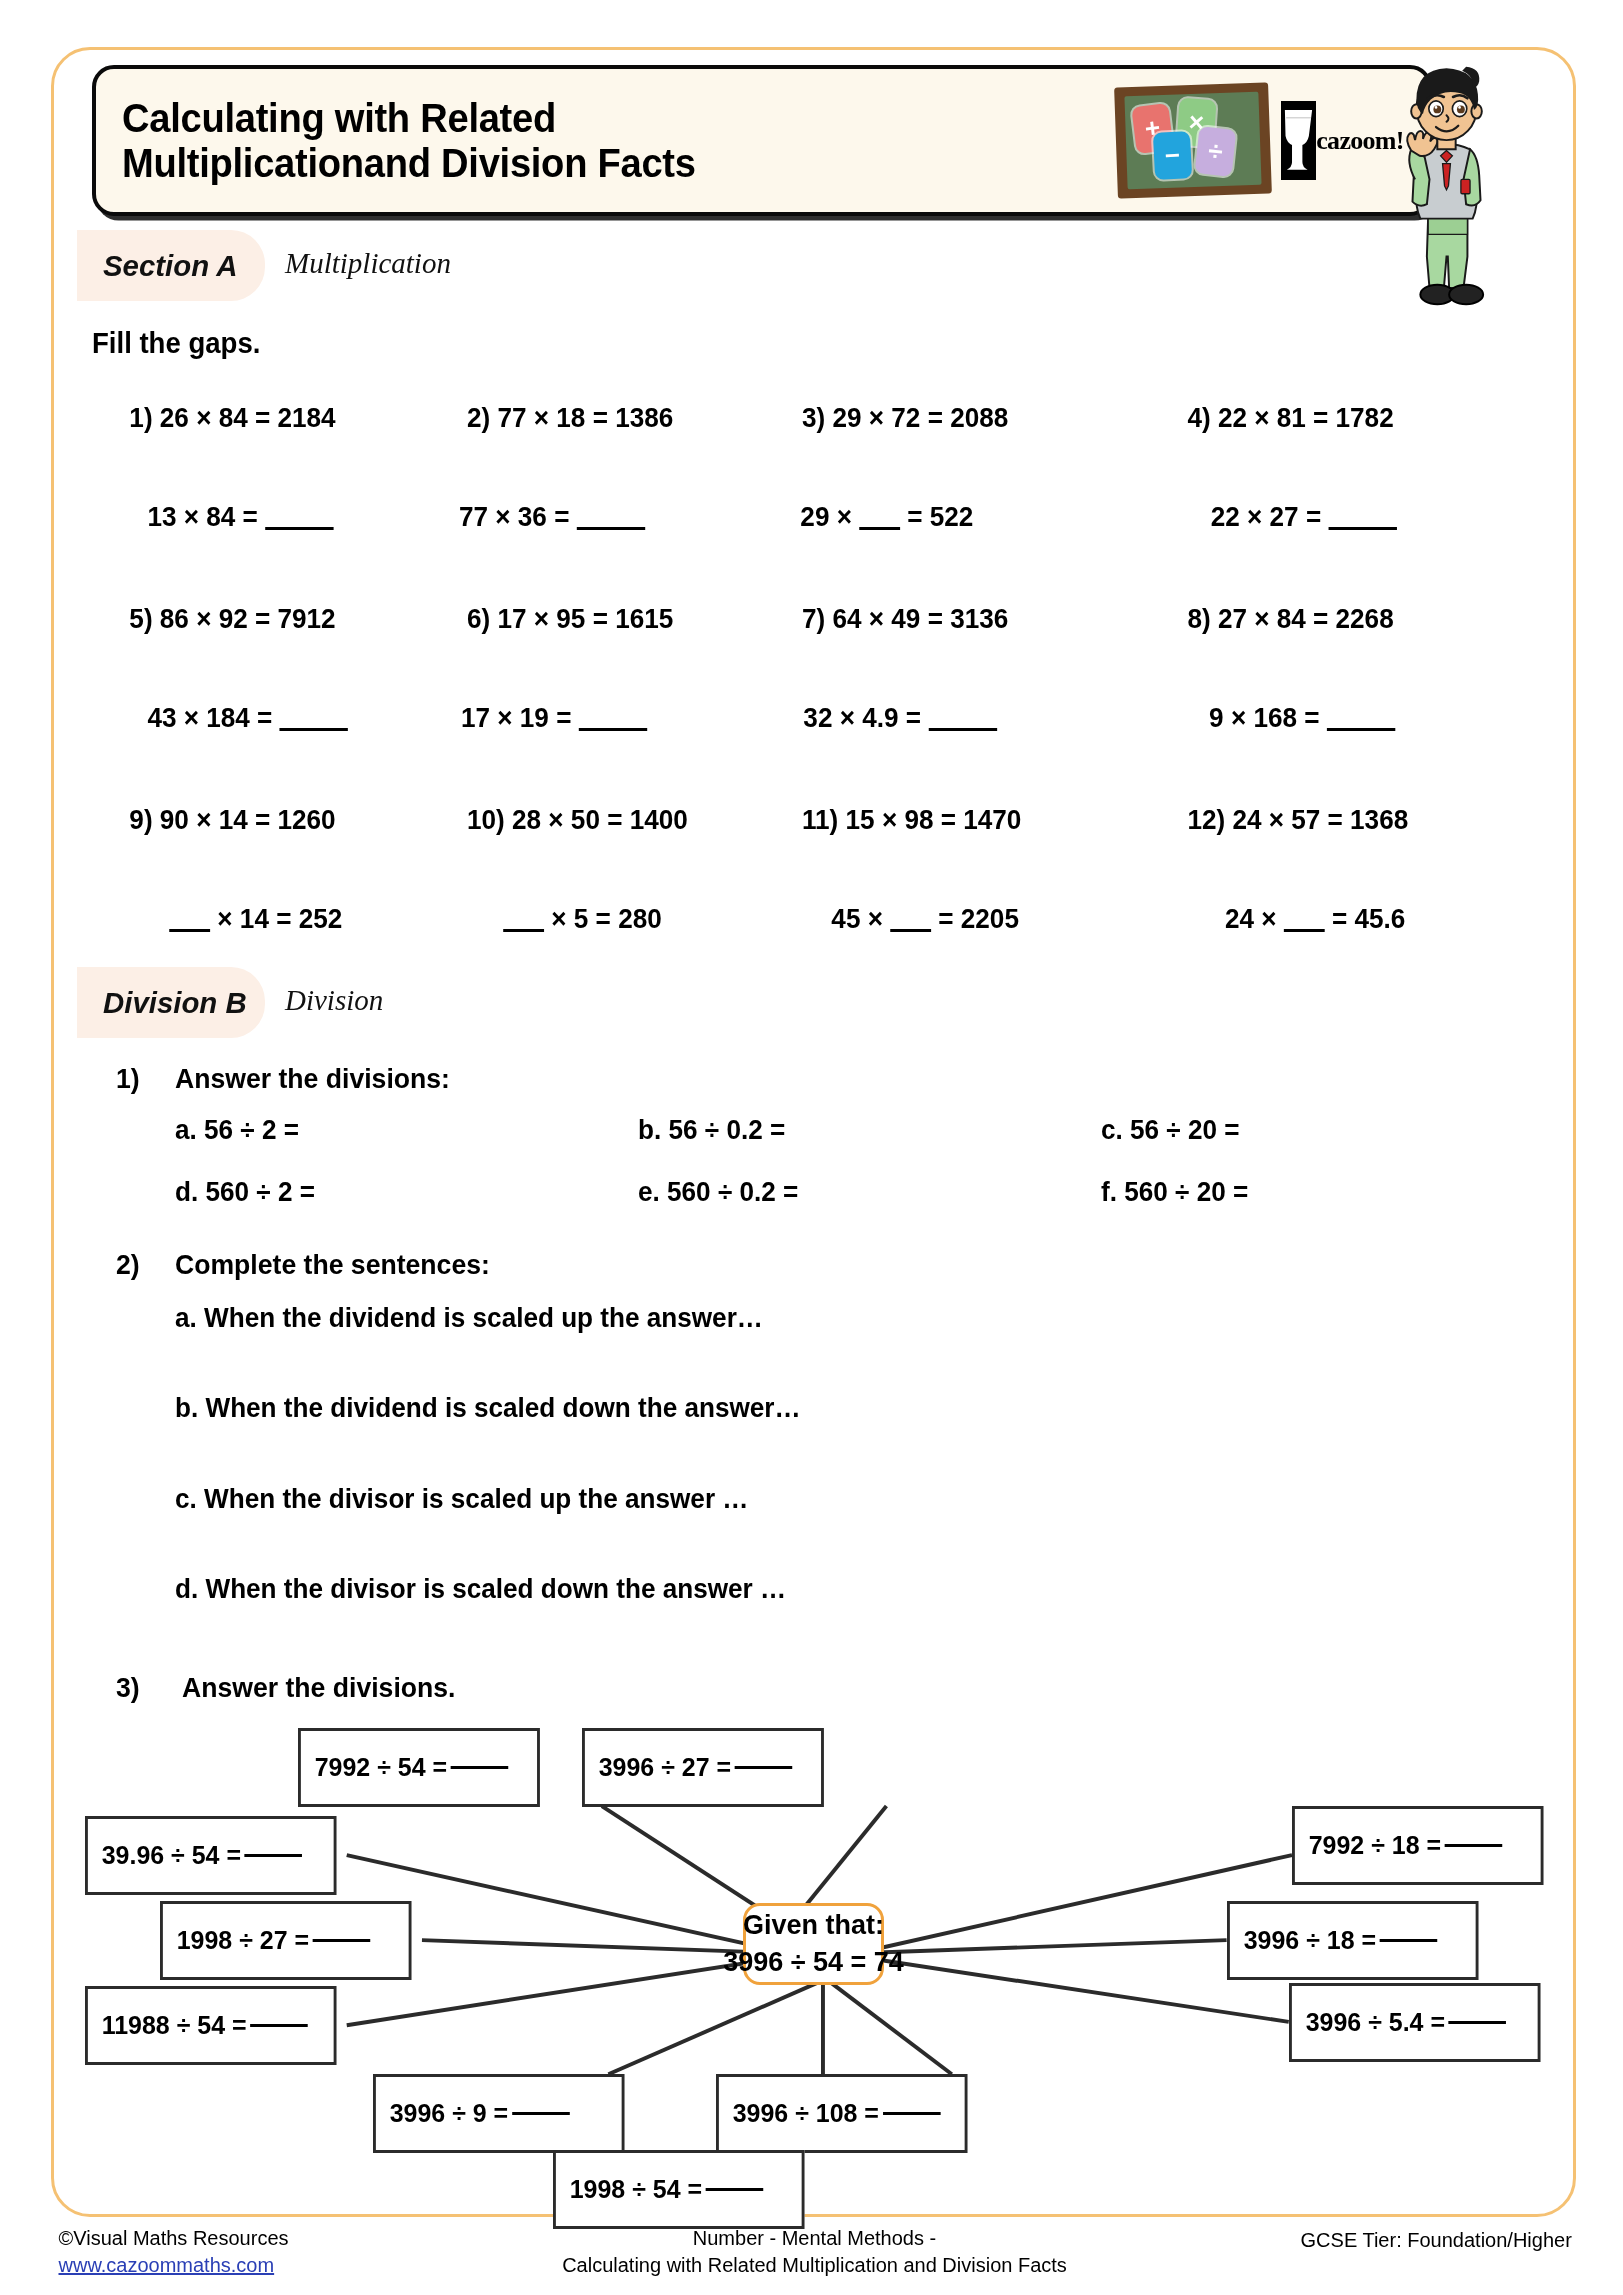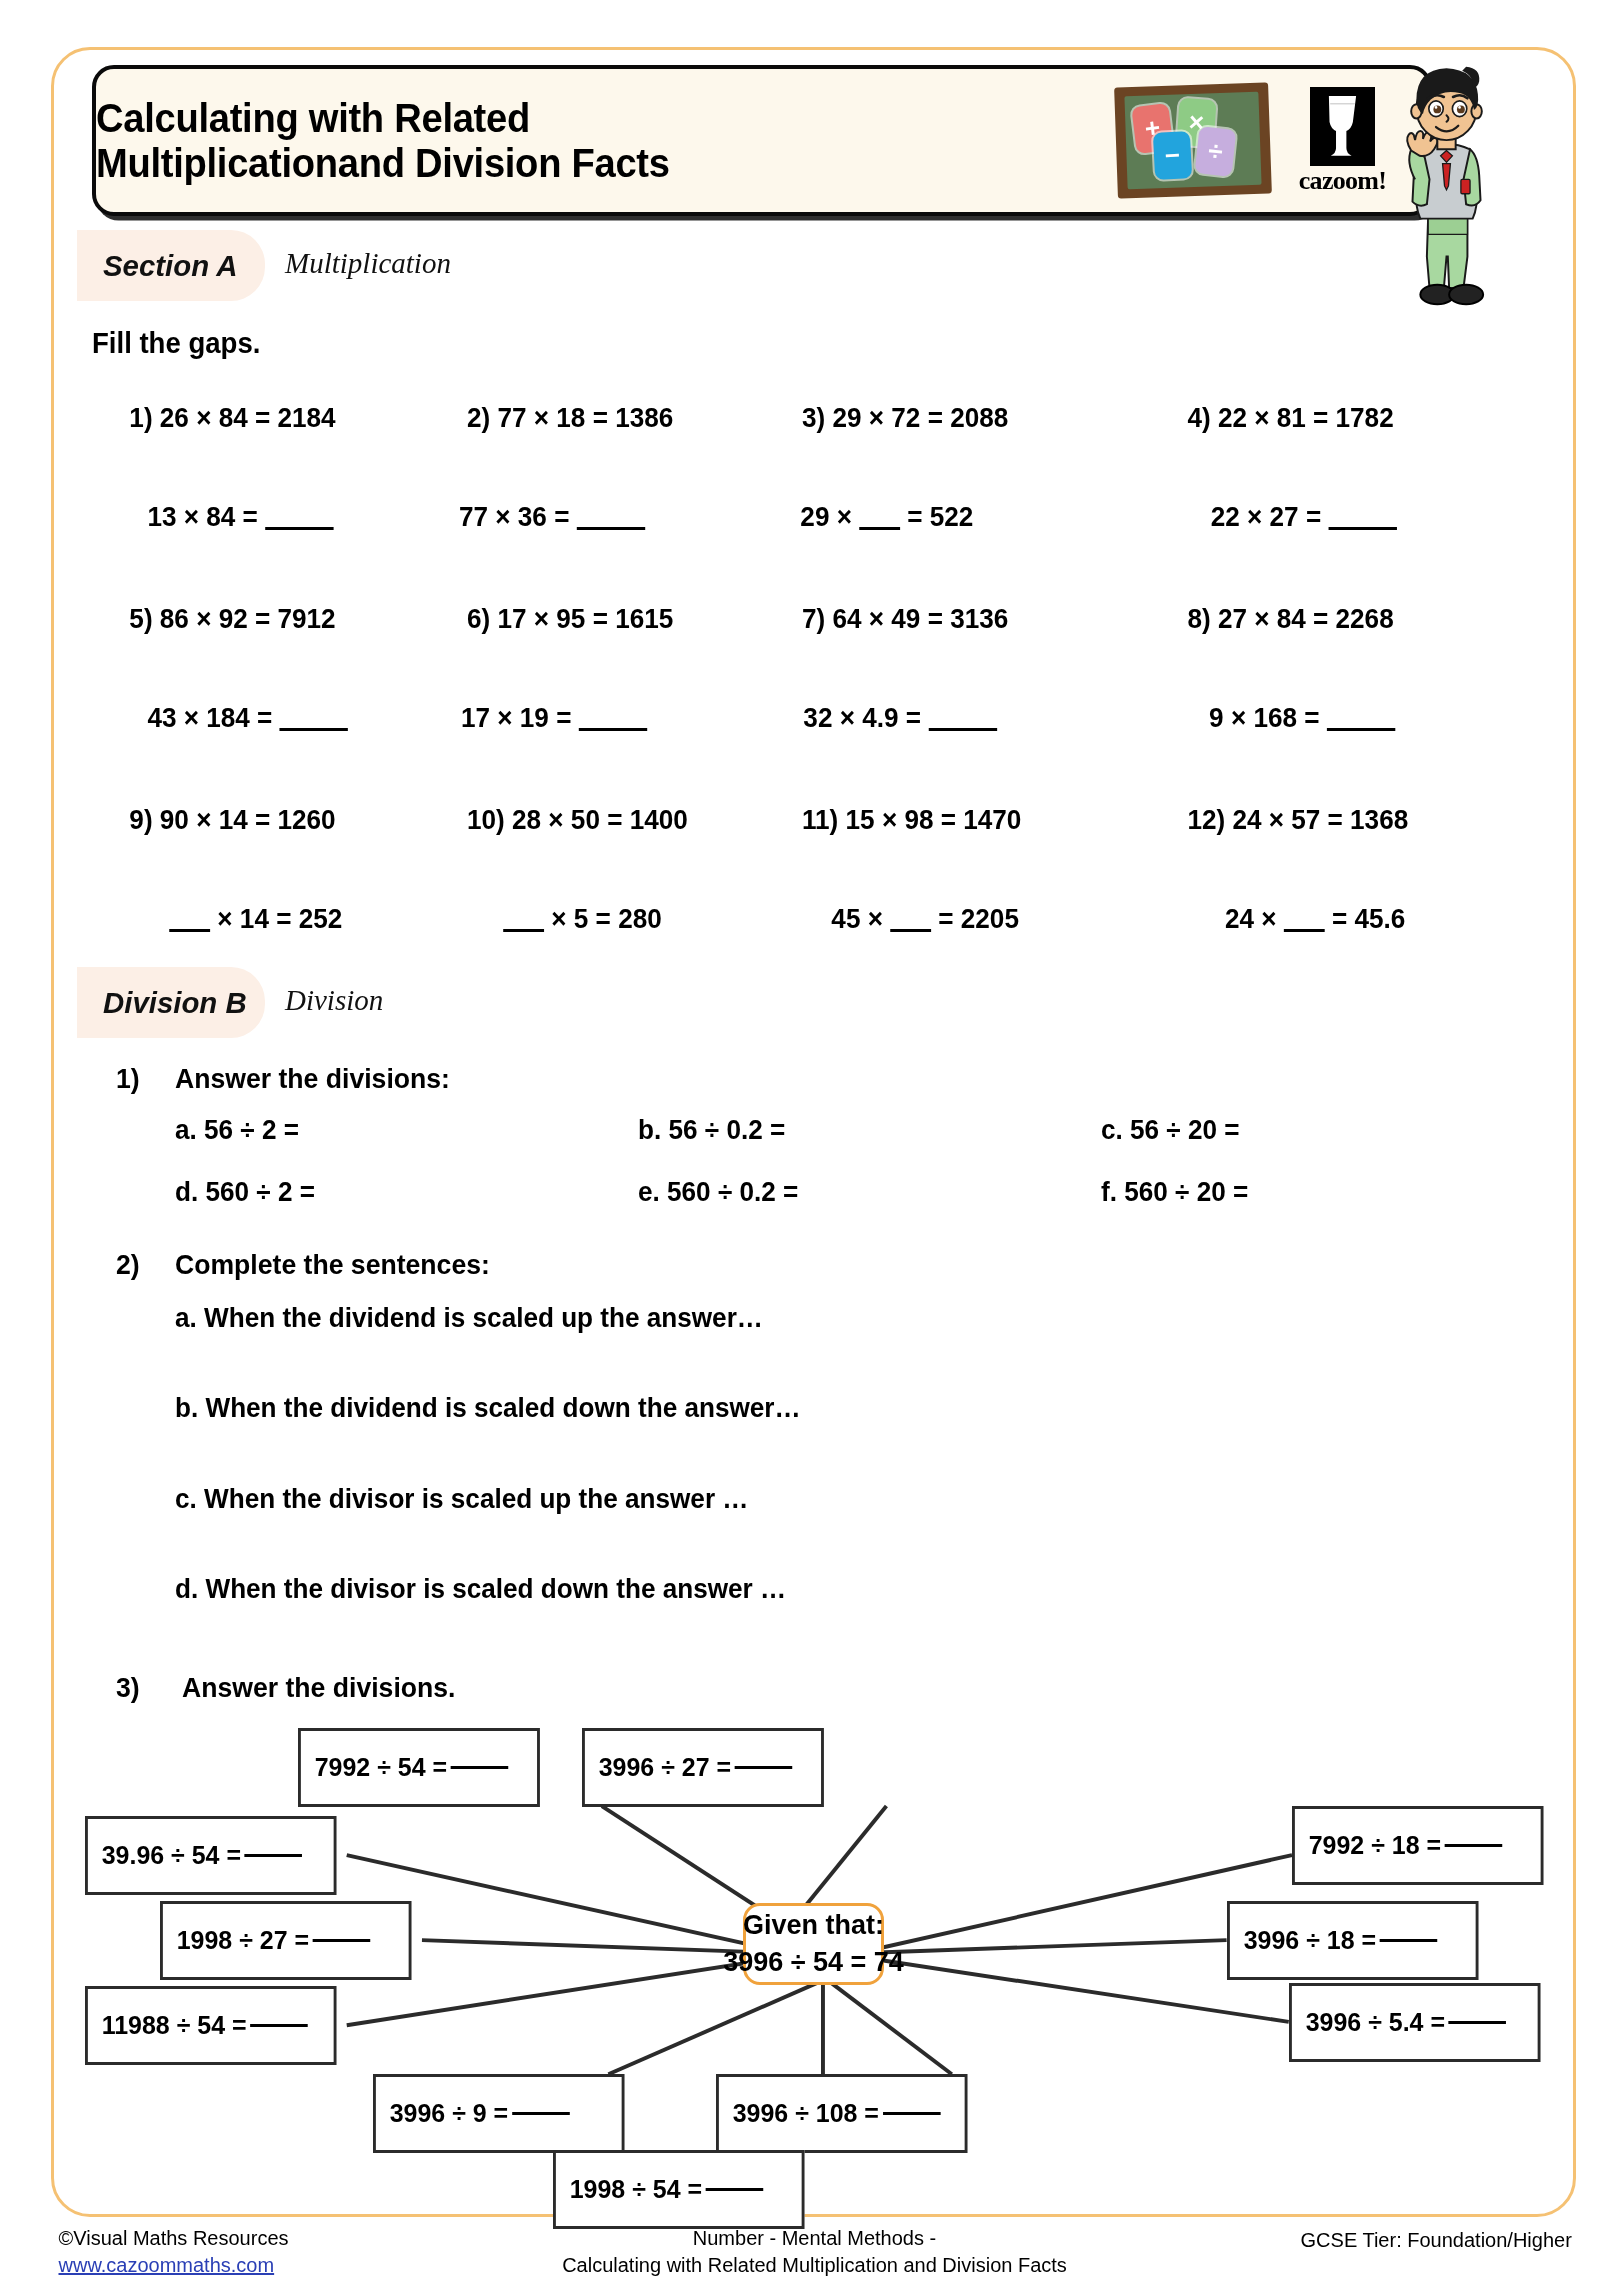--- a/index.html
+++ b/index.html
@@ -36,20 +36,21 @@
     height: 151px;
     background: #fdf8ec;
     border: 4.6px solid #0a0a0a;
     border-radius: 22px;
     box-sizing: border-box;
     display: flex;
     align-items: center;
     box-shadow: 4.6px 4.6px 0 rgba(0,0,0,0.82);
   }
   .title-block {
+    padding-left: 26px;
     flex: 1 1 auto;
   }
   .title-line {
     font-family: "Liberation Sans", sans-serif;
     font-weight: bold;
     font-size: 41px;
     line-height: 1.09;
     letter-spacing: -0.3px;
     color: #000;
     transform: scaleX(0.93);
@@ -96,21 +97,21 @@
   .op-minus { background:#22a4dd; left: 38px;  top: 47px;  transform: rotate(-3deg); }
   .op-div   { background:#c6aede; left: 81px; top: 43px;  transform: rotate(6deg); }
 
   
   .cazoom-logo {
     width: 111px;
     height: 121px;
     margin-right: 30px;
     flex: 0 0 auto;
     display: flex;
-    flex-direction: column;
+    flex-direction: row;
     align-items: center;
     justify-content: center;
   }
   .cz-square {
     width: 65px;
     height: 79px;
     background: #000;
     display: flex;
     align-items: center;
     justify-content: center;

